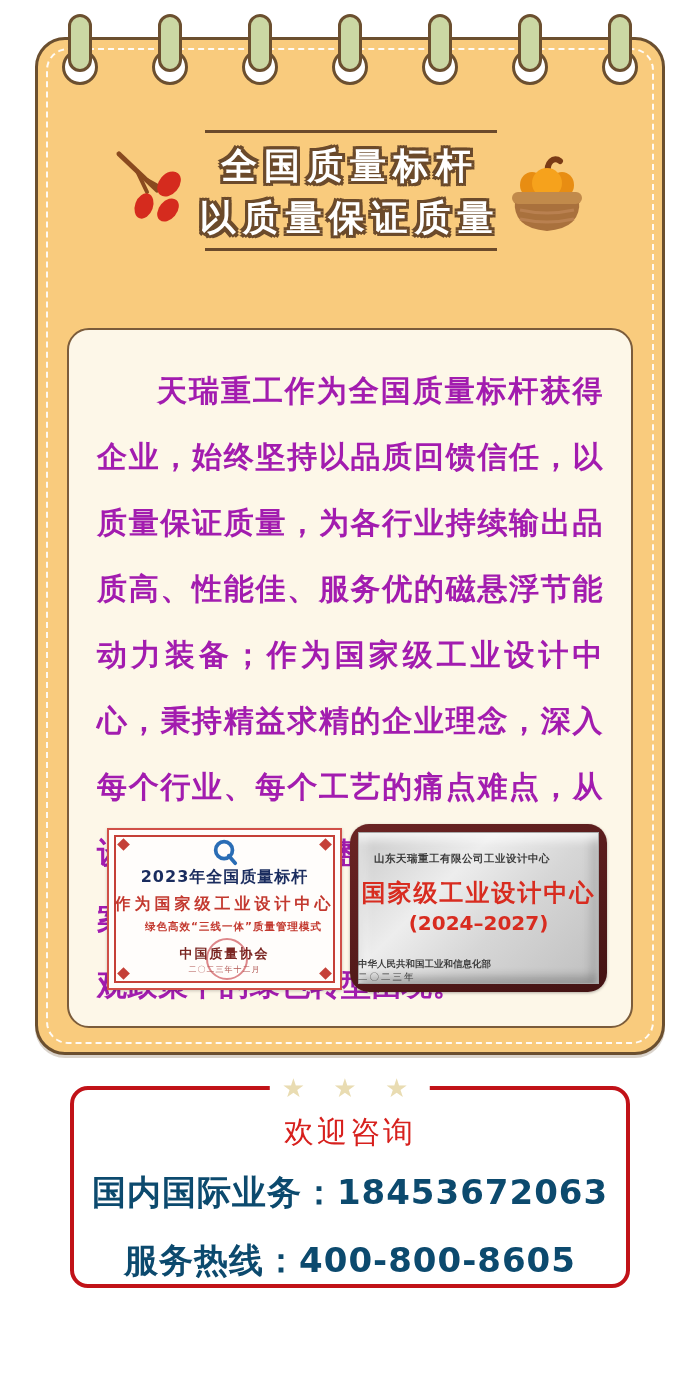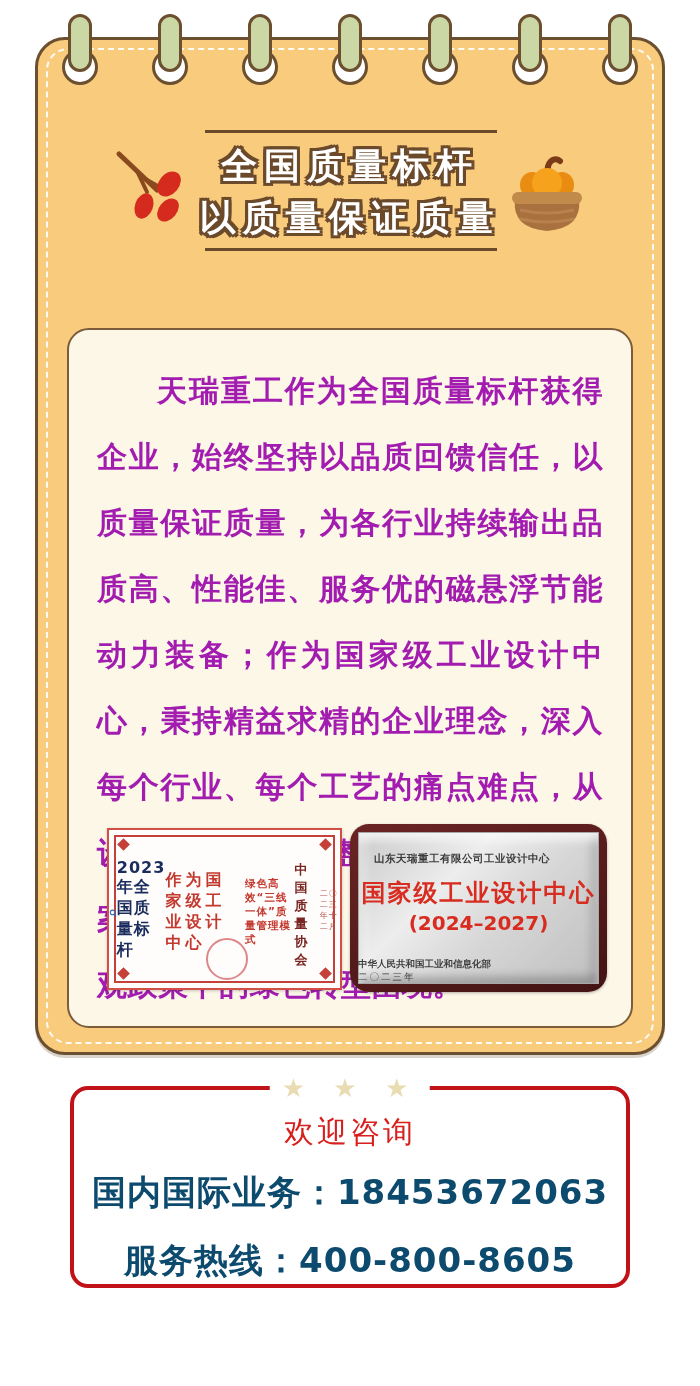--- a/index.html
+++ b/index.html
@@ -41,21 +41,21 @@
     text-align:justify;text-indent:2em;}
 
   
   .cert-row{position:absolute;left:38px;top:494px;right:24px;height:168px;display:flex;gap:8px;}
   .cert-left{position:relative;width:235px;height:162px;margin-top:4px;background:#fffdfb;
     border:2px solid #D05048;box-sizing:border-box;box-shadow:0 1px 3px rgba(0,0,0,.2);}
   .cert-frame{position:absolute;inset:5px;border:2px solid #C54038;pointer-events:none;}
   .corner{position:absolute;width:9px;height:9px;background:#C54038;transform:rotate(45deg);}
   .corner.tl{left:3px;top:3px;} .corner.tr{right:3px;top:3px;}
   .corner.bl{left:3px;bottom:3px;} .corner.br{right:3px;bottom:3px;}
-  .cert-left-content{position:relative;height:100%;display:flex;align-items:center;z-index:1;}
+  .cert-left-content{position:relative;height:100%;display:flex;flex-direction:column;align-items:center;z-index:1;}
   .caq-logo{margin-top:8px;}
   .cert-title{margin-top:1px;font-size:16px;font-weight:bold;color:#1A2C5E;letter-spacing:1px;}
   .cert-company{margin-top:6px;font-size:16px;font-weight:bold;color:#C3392F;letter-spacing:4px;}
   .cert-subtitle{margin-top:5px;font-size:10.5px;font-weight:bold;color:#C3392F;letter-spacing:1px;padding-left:18px;}
   .cert-issuer{margin-top:11px;font-size:13px;font-weight:bold;color:#7A2622;letter-spacing:2px;}
   .cert-date{margin-top:1px;font-size:8px;color:#B05550;letter-spacing:1px;}
   .seal{position:absolute;left:50%;top:108px;width:38px;height:38px;margin-left:-19px;
     border:2px solid rgba(193,39,45,.55);border-radius:50%;z-index:0;}
 
   .cert-right{position:relative;flex:1;height:168px;background:linear-gradient(160deg,#6B2424,#431313);

